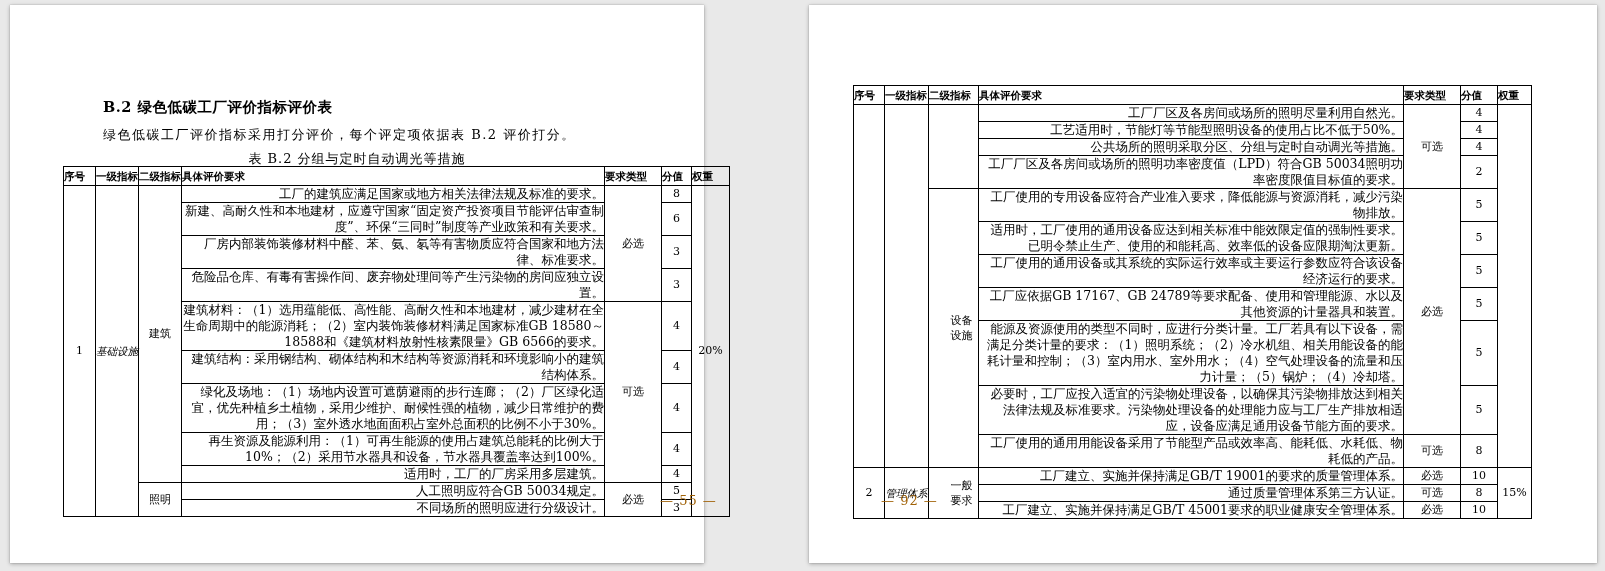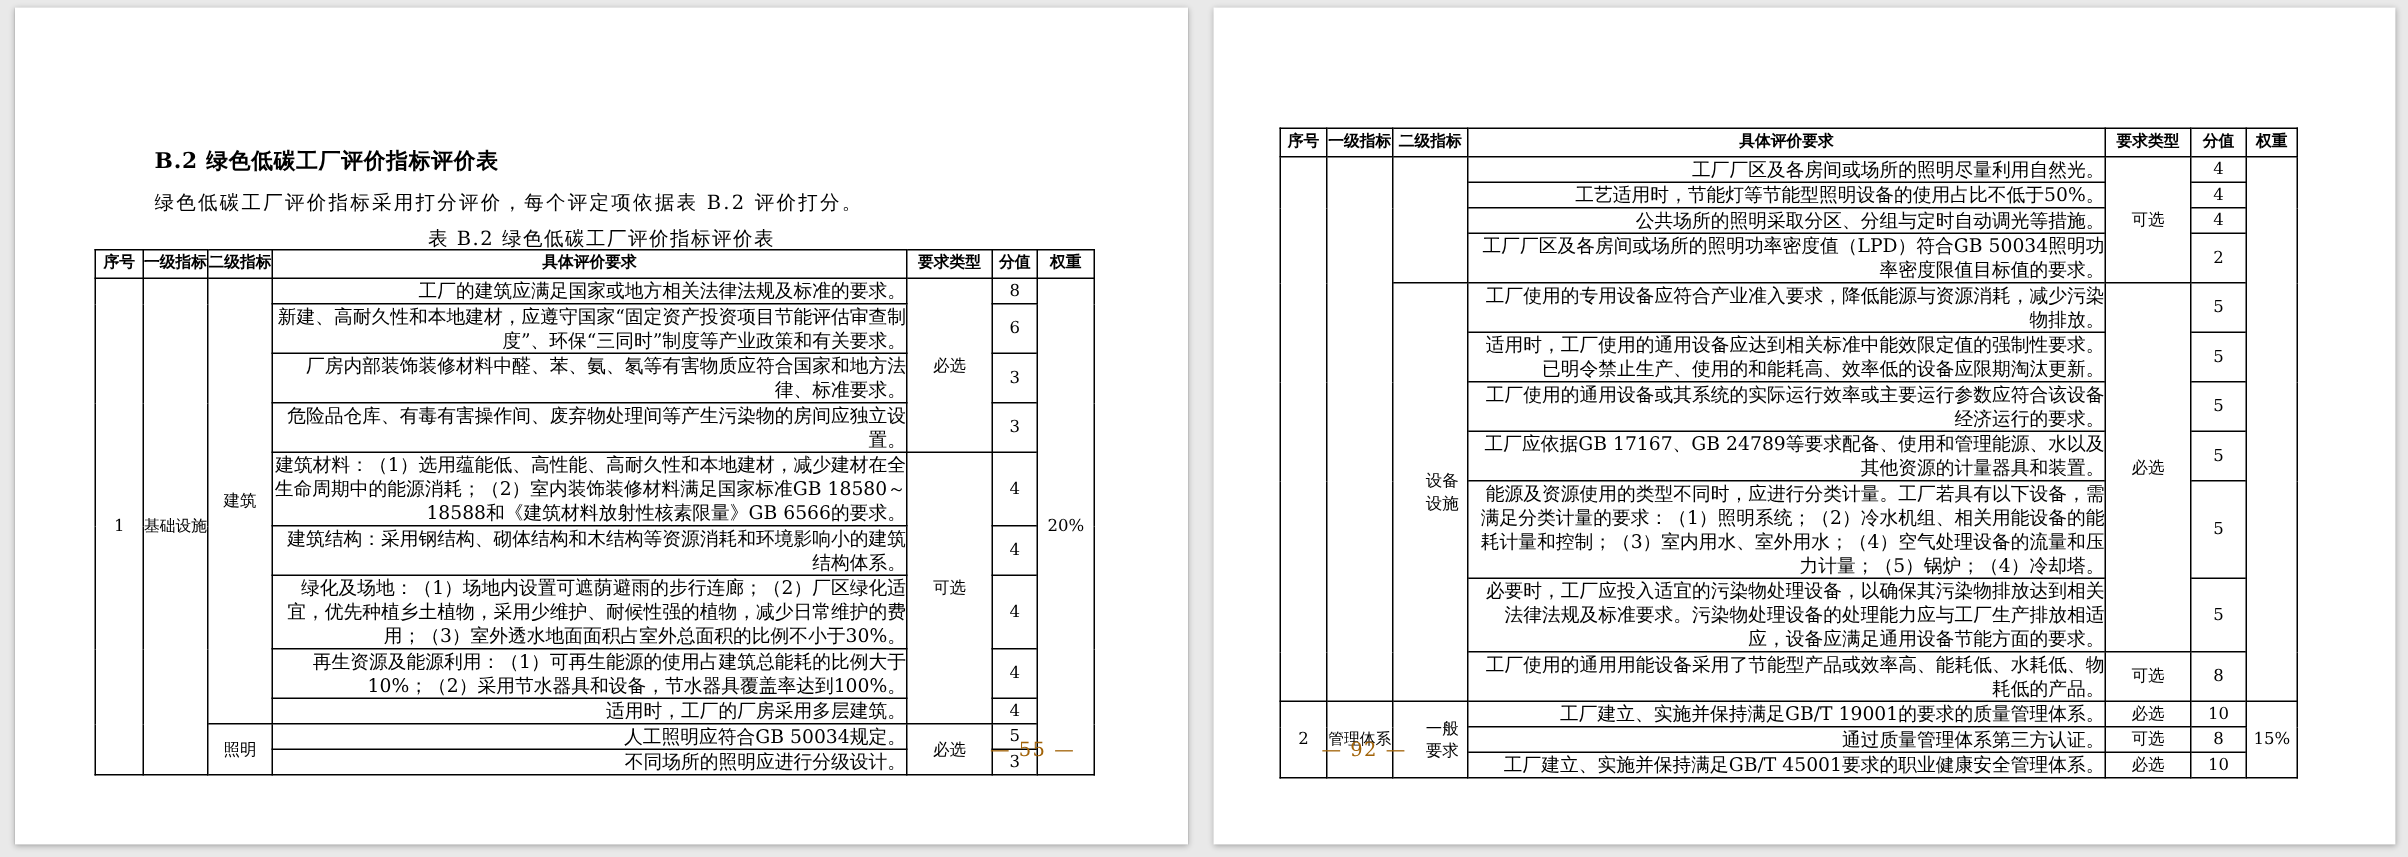--- a/index.html
+++ b/index.html
@@ -8,21 +8,21 @@
     background:#e9e9e9;
     font-family:"DejaVu Serif","Liberation Serif",serif;
     color:#000;
     overflow:hidden;
     position:relative;
   }
   .page{
     position:absolute;top:5px;height:558px;background:#ffffff;
     box-shadow:0 1px 4px rgba(0,0,0,.30), 0 0 1px rgba(0,0,0,.25);
   }
-  .page-left{left:10px;width:782px;}
+  .page-left{left:10px;width:694px;}
   .page-right{left:809px;width:788px;}
 
   .heading{
     position:absolute;left:93px;top:93px;margin:0;
     font-size:14.5px;font-weight:bold;letter-spacing:.5px;white-space:nowrap;
   }
   .intro{
     position:absolute;left:93px;top:121px;margin:0;
     font-size:13px;letter-spacing:1.5px;white-space:nowrap;text-align:right;
   }
@@ -36,48 +36,48 @@
     border:1.5px solid #000;
     font-size:12.5px;line-height:16px;
   }
   .page-left  table.eval{left:53px;top:161px;width:666px;}
   .page-right table.eval{left:44px;top:80px;width:678px;}
 
   table.eval th, table.eval td{
     border:1px solid #000;padding:0;vertical-align:middle;
   }
   table.eval th{
-    font-family:Liberation Serif, serif;
+    font-family:Liberation Sans, sans-serif;
     font-size:10.5px;font-weight:bold;height:18px;
-    text-align:center;white-space:nowrap;overflow:hidden;
+    text-align:left;white-space:nowrap;overflow:hidden;
   }
   td.c{
     text-align:center;font-size:11px;padding:0 1px;
   }
-  td.nw{white-space:nowrap;font-size:10.5px;}
+  td.nw{white-space:nowrap;font-size:10.5px;font-style:italic;}
   td.req{
     text-align:right;padding:0 4px;
   }
   .two{display:inline-block;width:24px;line-height:15px;text-align:center;margin-left:16px;}
   .score{font-size:11.5px;}
 
   .pagenum{
     position:absolute;top:488px;font-size:13px;letter-spacing:1px;color:#a16207;white-space:nowrap;
   }
   .pn-left-page{left:650px;}
   .pn-right-page{left:72px;}
 </style>
 </head>
 <body>
 
 <div class="page page-left">
 
   <h2 class="heading">B.2 绿色低碳工厂评价指标评价表</h2>
   <p class="intro">绿色低碳工厂评价指标采用打分评价，每个评定项依据表 B.2 评价打分。</p>
-  <div class="caption">表 B.2 绿色低碳工厂评价指标评价表</div>
+  <div class="caption">表 B.2 分组与定时自动调光等措施</div>
 
   <table class="eval">
     <colgroup>
       <col style="width:32px">
         <col style="width:43px">
         <col style="width:43px">
       <col style="width:423px">
         <col style="width:57px">
         <col style="width:30px">
         <col style="width:38px">

